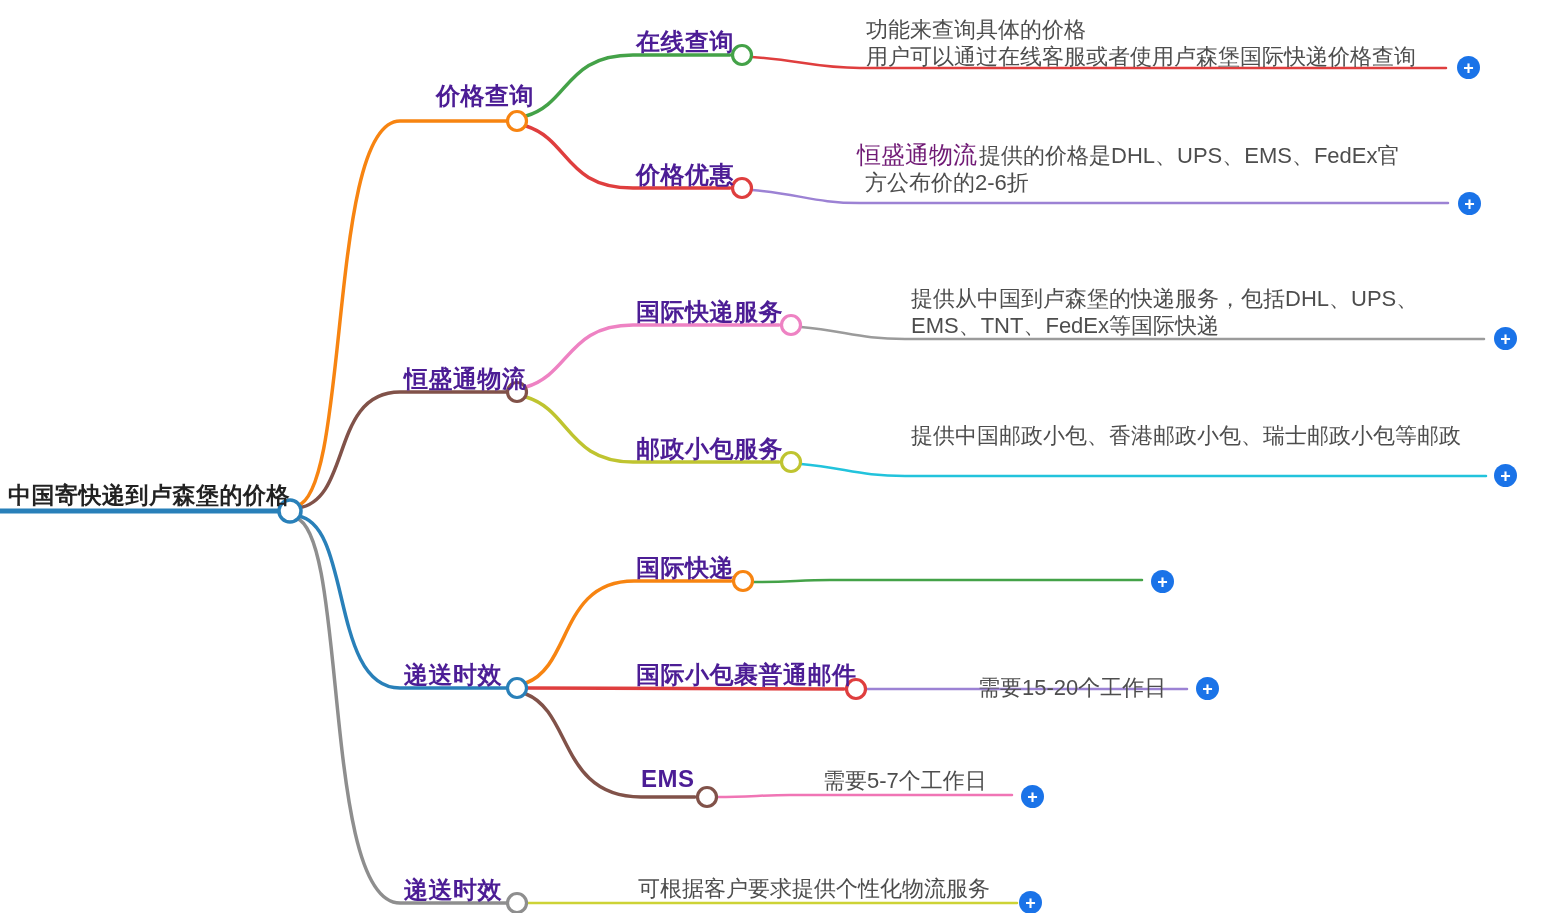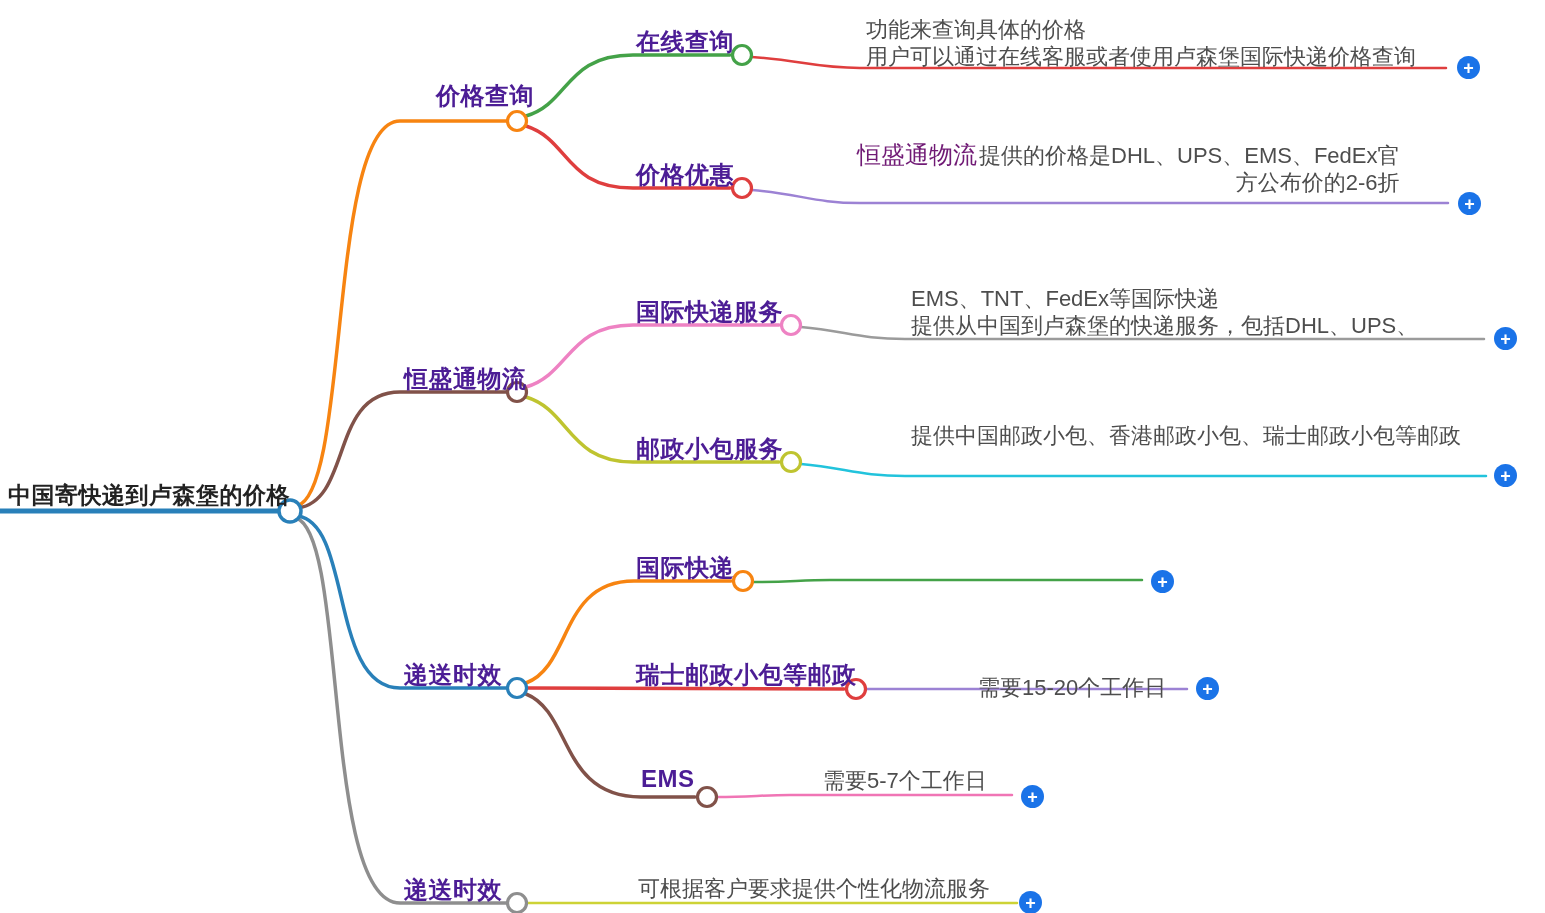--- a/index.html
+++ b/index.html
@@ -79,36 +79,36 @@
   <div class="node-label" style="left:404px;top:83px;margin-left:32px;">价格查询</div>
   <div class="node-label" style="left:404px;top:366px;">恒盛通物流</div>
   <div class="node-label" style="left:404px;top:662px;">递送时效</div>
   <div class="node-label" style="left:404px;top:877px;">递送时效</div>
 
   <div class="node-label" style="left:636px;top:29px;">在线查询</div>
   <div class="node-label" style="left:636px;top:162px;">价格优惠</div>
   <div class="node-label" style="left:636px;top:299px;">国际快递服务</div>
   <div class="node-label" style="left:636px;top:436px;">邮政小包服务</div>
   <div class="node-label" style="left:636px;top:555px;">国际快递</div>
-  <div class="node-label" style="left:636px;top:662px;">瑞士邮政小包等邮政</div>
+  <div class="node-label" style="left:636px;top:662px;">国际小包裹普通邮件</div>
   <div class="node-label" style="left:641px;top:766px;">EMS</div>
 
   <div class="leaf-text" style="left:866px;top:16px;">
     <div class="leaf-line">功能来查询具体的价格</div>
     <div class="leaf-line">用户可以通过在线客服或者使用卢森堡国际快递价格查询</div>
   </div>
 
   <div class="leaf-text" style="left:857px;top:141px;">
     <div class="leaf-line"><span class="leaf-highlight">恒盛通物流</span><span>提供的价格是DHL、UPS、EMS、FedEx官</span></div>
-    <div class="leaf-line" style="margin-left:8px;text-align:right;">方公布价的2-6折</div>
+    <div class="leaf-line" style="margin-left:8px;">方公布价的2-6折</div>
   </div>
 
   <div class="leaf-text" style="left:911px;top:285px;">
+    <div class="leaf-line">提供从中国到卢森堡的快递服务，包括DHL、UPS、</div>
     <div class="leaf-line">EMS、TNT、FedEx等国际快递</div>
-    <div class="leaf-line">提供从中国到卢森堡的快递服务，包括DHL、UPS、</div>
   </div>
 
   <div class="leaf-text" style="left:911px;top:422px;">
     <div class="leaf-line">提供中国邮政小包、香港邮政小包、瑞士邮政小包等邮政</div>
   </div>
 
 
   <div class="leaf-text" style="left:978px;top:660px;margin-top:14px;">
     <div class="leaf-line">需要15-20个工作日</div>
   </div>

